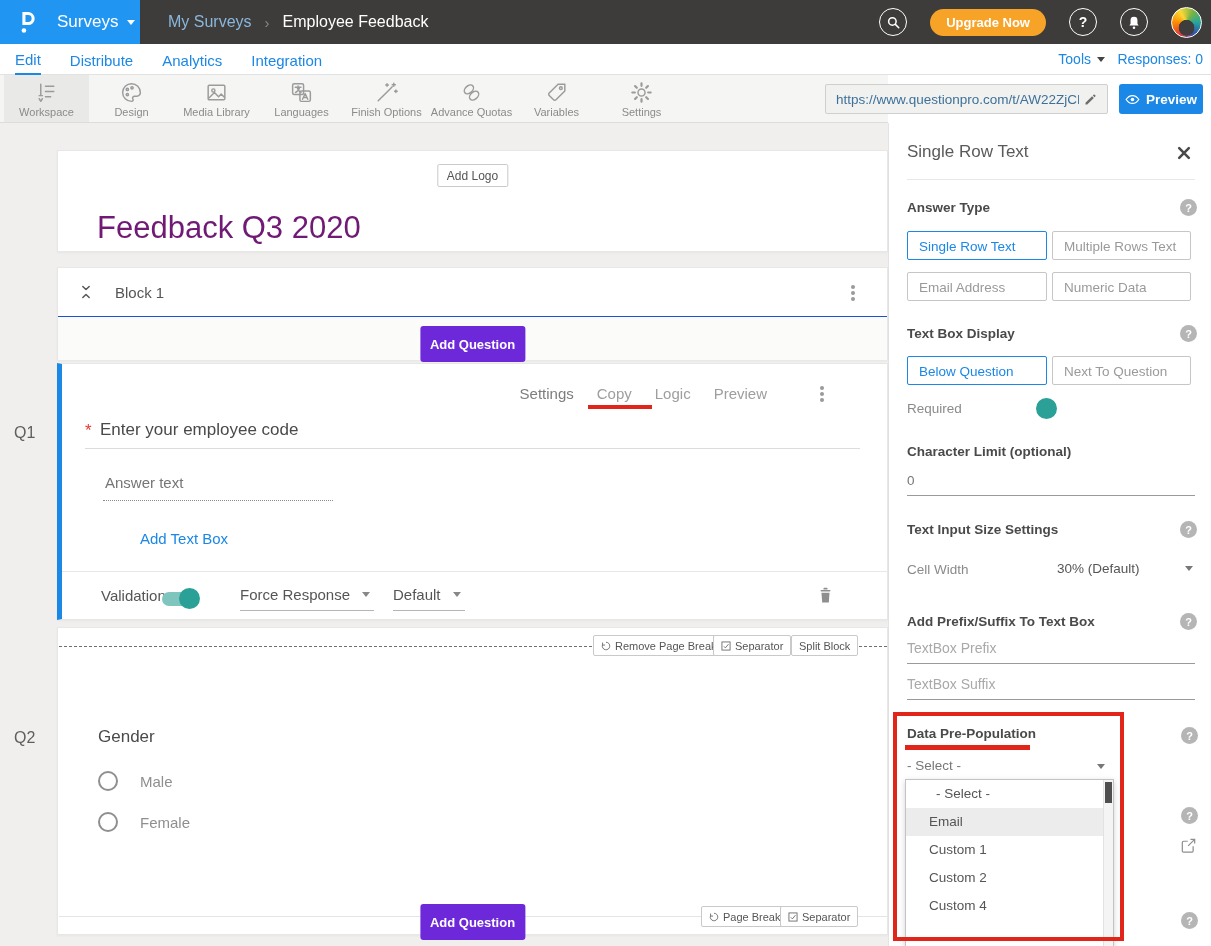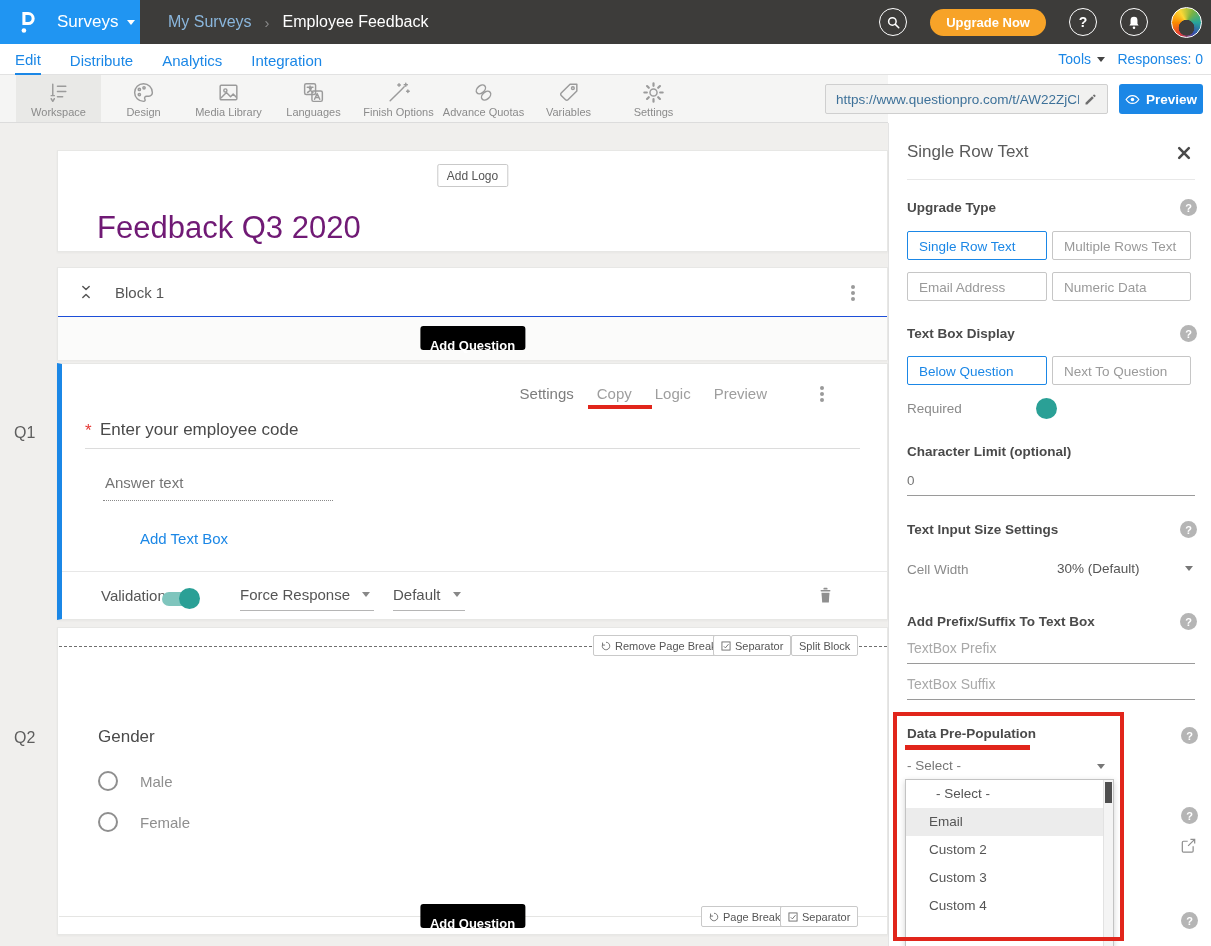--- a/index.html
+++ b/index.html
@@ -22,36 +22,36 @@
     background:radial-gradient(circle at 50% 68%, #3e3d3b 31%, rgba(0,0,0,0) 33%),
                conic-gradient(from 210deg,#e53935,#fb8c00,#fdd835,#7cb342,#26a69a,#3949ab,#e53935)}
 
   
   .subnav{left:0;top:44px;width:1211px;height:31px;background:#fff;border-bottom:1px solid #e2e2e2;display:flex;align-items:stretch;padding-left:15px;gap:29px}
   .nav-tab{font-size:15px;color:#1b87e6;display:flex;align-items:center;padding-top:2px}
   .nav-tab.active{border-bottom:2px solid #1b87e6;margin-bottom:-1px}
   .nav-right{font-size:14px;color:#1b87e6;display:flex;align-items:center;gap:6px}
 
   
-  .toolbar{left:0;top:75px;width:888px;height:48px;background:#f5f5f4;border-bottom:1px solid #dcdcdc;display:flex;padding-left:16px}
+  .toolbar{left:0;top:75px;width:888px;height:48px;background:#f5f5f4;border-bottom:1px solid #dcdcdc;display:flex;padding-left:4px}
   .tool{width:85px;display:flex;flex-direction:column;align-items:center;justify-content:center;gap:1px}
   .tool.active{background:#e9e9e7}
   .tool svg{stroke:#9b9b9b;fill:none;stroke-width:1.4;stroke-linecap:round;stroke-linejoin:round}
   .tool-label{font-size:11px;color:#8b8b8b;white-space:nowrap}
   .url-box{left:825px;top:84px;width:283px;height:30px;background:#f1f1f0;border:1px solid #cfcfcf;border-radius:2px;display:flex;align-items:center}
   .url-box input{flex:1;border:none;background:transparent;outline:none;font-size:13.5px;color:#3d7199;padding:0 4px 0 10px;font-family:"Liberation Sans",sans-serif}
   .preview-btn{left:1119px;top:84px;width:84px;height:30px;background:#1b87e6;border:none;border-radius:3px;color:#fff;font-weight:bold;font-size:13.5px;display:flex;align-items:center;justify-content:center;gap:6px}
 
   
   .main-bg{left:0;top:123px;width:888px;height:823px;background:#f0efed}
   .q-side-label{font-size:16px;color:#5e5e5e}
   .card{background:#fff;border:1px solid #e7e7e5;box-shadow:0 1px 2px rgba(0,0,0,.04)}
   .add-logo{border:1px solid #c9c9c9;background:#fff;border-radius:2px;font-size:12px;color:#555;height:23px;padding:0 9px}
   .survey-title{font-size:31px;color:#701a75}
-  .blue-btn{background:#000000;border:none;border-radius:3px;color:#fff;font-weight:bold;font-size:13px;height:24px;padding:12px 10px}
+  .blue-btn{background:#6d28d9;border:none;border-radius:3px;color:#fff;font-weight:bold;font-size:13px;height:36px;padding:4px 10px}
   .vdots{width:4px;height:4px;border-radius:50%;background:#9a9a9a;box-shadow:0 6px 0 #9a9a9a,0 12px 0 #9a9a9a}
   .tab15{font-size:15px;color:#9e9e9e}
   .tab15.active{color:#7d7d7d}
   .q-text{font-size:17px;color:#4a4a4a}
   .footer-dd{font-size:15px;color:#555;border-bottom:1px solid #b5b5b5;padding:0 4px 7px 0;display:inline-flex;align-items:center;gap:12px}
   .toggle{position:relative;width:36px;height:14px;border-radius:7px;background:#7fc5bd}
   .toggle::after{content:"";position:absolute;right:-2px;top:-4px;width:21px;height:21px;border-radius:50%;background:#2aa096}
   .mini-btn{height:21px;background:#fff;border:1px solid #c9c9c9;border-radius:2px;font-size:11px;color:#555;display:flex;align-items:center;gap:4px;padding:0 7px;box-sizing:border-box;white-space:nowrap}
   .mini-btn svg{stroke:#666;fill:none;stroke-width:1.4}
   .radio{width:16px;height:16px;border:2px solid #8f8f8f;border-radius:50%;background:#fff}
@@ -315,21 +315,21 @@
     </div>
   </div>
 
   
   <div class="abs panel-title" style="left:907px;top:142px">Single Row Text</div>
   <svg class="abs" width="16" height="16" viewBox="0 0 20 20" style="left:1176px;top:145px">
     <path d="M4 4l12 12M16 4L4 16" stroke="#4a4a4a" stroke-width="3.2" stroke-linecap="round"></path>
   </svg>
   <div class="abs" style="left:907px;top:179px;width:288px;height:1px;background:#e8e8e8"></div>
 
-  <div class="abs panel-label" style="left:907px;top:200px">Upgrade Type</div>
+  <div class="abs panel-label" style="left:907px;top:200px">Answer Type</div>
   <span class="abs help" style="left:1180px;top:199px">
       <span>?</span>
     </span>
   <button class="abs opt-btn sel" style="left:907px;top:231px;width:140px">Single Row Text</button>
   <button class="abs opt-btn" style="left:1052px;top:231px;width:139px">Multiple Rows Text</button>
   <button class="abs opt-btn" style="left:907px;top:272px;width:140px">Email Address</button>
   <button class="abs opt-btn" style="left:1052px;top:272px;width:139px">Numeric Data</button>
 
   <div class="abs panel-label" style="left:907px;top:326px">Text Box Display</div>
   <span class="abs help" style="left:1180px;top:325px">
@@ -370,22 +370,22 @@
   <span class="abs help" style="left:1181px;top:727px">
       <span>?</span>
     </span>
   <div class="abs red" style="left:905px;top:745px;width:125px;height:5px;z-index:45"></div>
   <div class="abs" style="left:907px;top:758px;font-size:13.5px;color:#777">- Select -</div>
   <span class="abs caret" style="left:1097px;top:764px"></span>
 
   <div class="abs dd-menu" style="left:905px;top:779px;width:209px;height:168px;z-index:30">
     <div class="dd-item first">- Select -</div>
     <div class="dd-item hl">Email</div>
+    <div class="dd-item">Custom 1</div>
     <div class="dd-item">Custom 2</div>
-    <div class="dd-item">Custom 3</div>
     <div class="dd-item">Custom 4</div>
     <div class="dd-track">
         <div class="dd-thumb"></div>
       </div>
   </div>
 
   <div class="abs annotation-box" style="left:893px;top:712px;width:231px;height:229px;z-index:40"></div>
 
   <span class="abs help" style="left:1181px;top:807px">
       <span>?</span>

